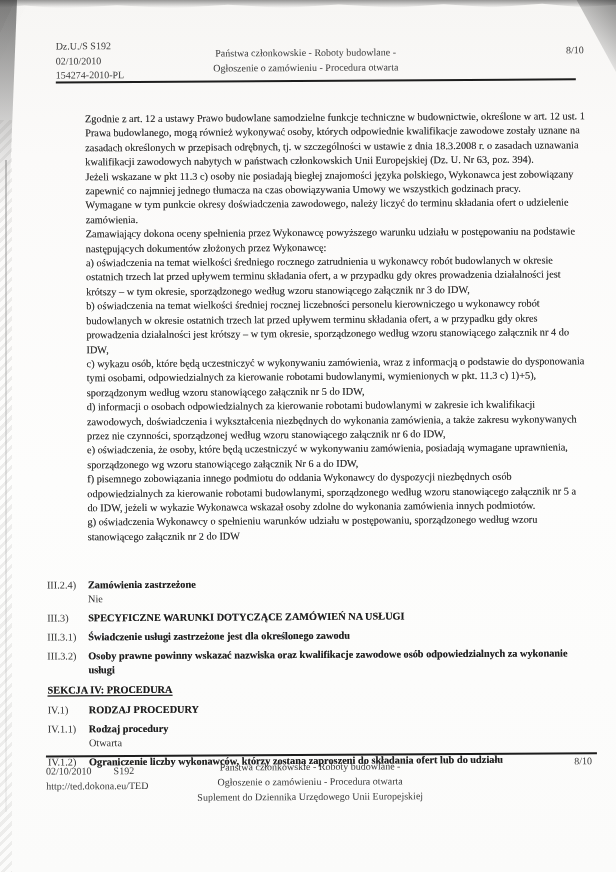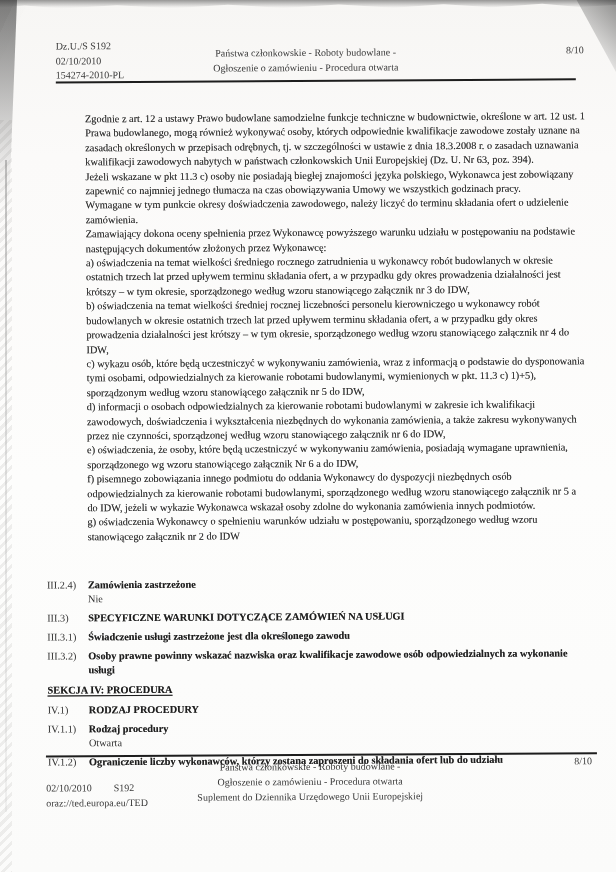--- a/index.html
+++ b/index.html
@@ -60,21 +60,21 @@
   .section-title{font-weight:bold;color:#1f1f1f;text-shadow:0 0 0.4px rgba(30,30,30,0.6);}
   .section-value{font-weight:normal;color:#2d2d2d;}
   .sekcja-heading{
     font-weight:bold;color:#1c1c1c;margin:3px 0 6px 0;line-height:15px;
     text-decoration:underline;text-underline-offset:2px;
     text-shadow:0 0 0.4px rgba(30,30,30,0.6);
   }
 
   .footer-rule{position:absolute;top:754px;left:44px;width:551px;height:2px;background:#1d1d1d;}
   .footer{position:absolute;top:757px;left:0;right:0;height:70px;font-size:10px;color:#3a3a3a;}
-  .footer .left{position:absolute;left:44px;top:22px;line-height:15px;}
+  .footer .left{position:absolute;left:44px;top:5px;line-height:15px;}
   .footer .left .issue{margin-left:22px;}
   .footer .center{position:absolute;left:130px;right:130px;top:2px;text-align:center;line-height:15px;}
   .footer .right{position:absolute;right:26px;top:0;}
 </style>
 </head>
 <body>
 
 <div class="scan">
   <div class="page">
 
@@ -178,21 +178,21 @@
 
             </div>
           </div>
         </div>
     </div>
 
     <div class="footer-rule"></div>
     <div class="footer">
       <div class="left">
         <div><span>02/10/2010</span><span class="issue">S192</span></div>
-        <div>oraz://ted.europa.eu/TED</div>
+        <div>http://ted.dokona.eu/TED</div>
       </div>
       <div class="center">
         <div>Państwa członkowskie - Roboty budowlane -</div>
         <div>Ogłoszenie o zamówieniu - Procedura otwarta</div>
         <div>Suplement do Dziennika Urzędowego Unii Europejskiej</div>
       </div>
       <div class="right">8/10</div>
     </div>
 
   </div>

